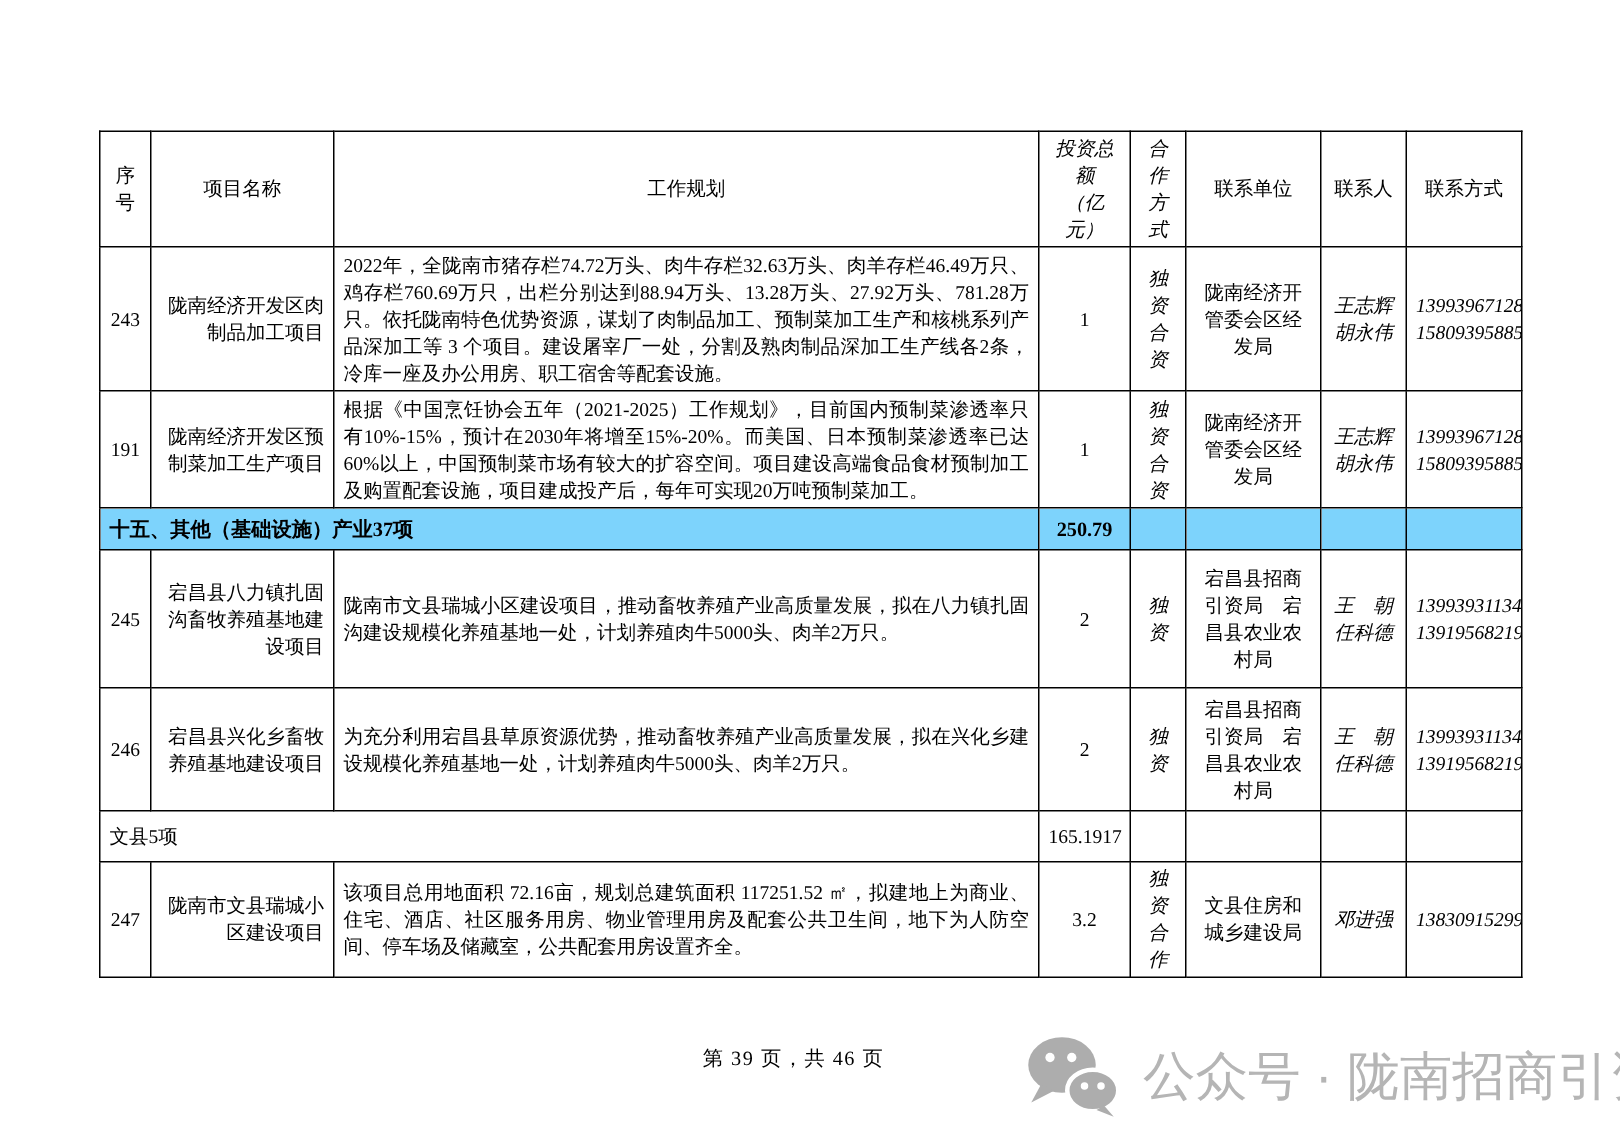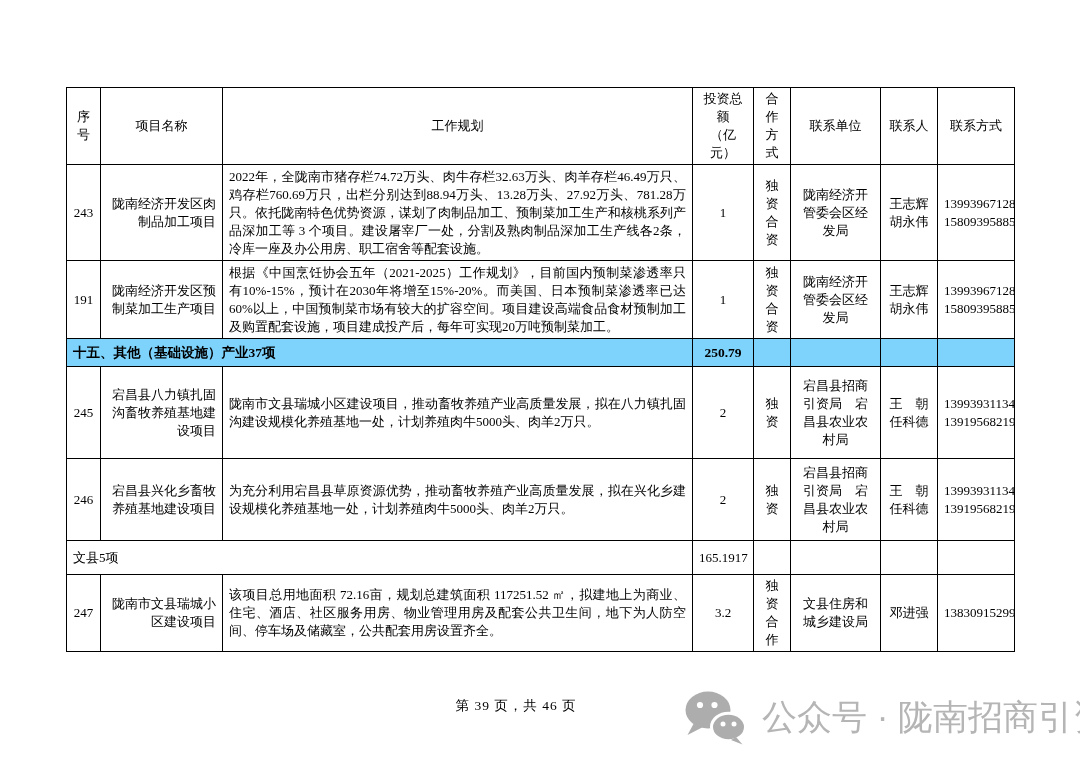--- a/index.html
+++ b/index.html
@@ -22,27 +22,27 @@
   .h-r244{height:78px}
   .h-sec{height:28px}
   .h-sub1{height:36px}
   .h-r245{height:92px}
   .h-r246{height:82px}
   .h-sub2{height:34px}
   .h-r247{height:71px}
   td.c-center{text-align:center;}
   td.c-name{text-align:right;padding:2px 4px;}
   td.c-content{text-align:justify;padding:3px 8px;}
-  .pre{white-space:pre-line;}
+  .pre{white-space:pre-line;font-style:italic;}
   tr.section-row td{
     background:#7dd3fc;font-weight:bold;font-size:13.5px;
   }
   td.sec-label,td.county-label{text-align:left;padding-left:5px;}
   .page-number{
-    position:absolute;left:4px;top:697px;width:1024px;text-align:center;
+    position:absolute;left:17px;top:697px;width:1024px;text-align:center;
     font-size:13.5px;letter-spacing:1px;
   }
   .watermark{
     position:absolute;left:684px;top:689px;height:56px;
     display:flex;align-items:center;gap:15px;
     color:#b5b5b5;
     font-family:"Liberation Sans","DejaVu Sans",sans-serif;
     font-size:35px;font-weight:400;white-space:nowrap;
   }
   .watermark svg{display:block;}

